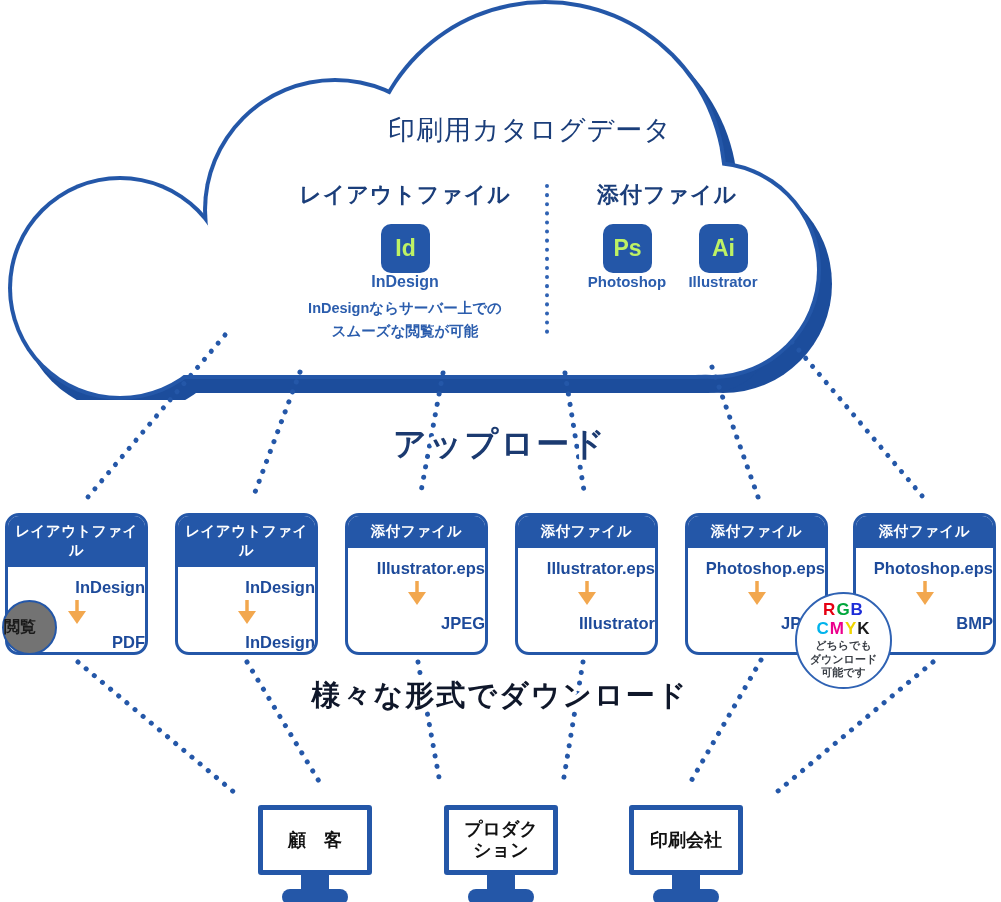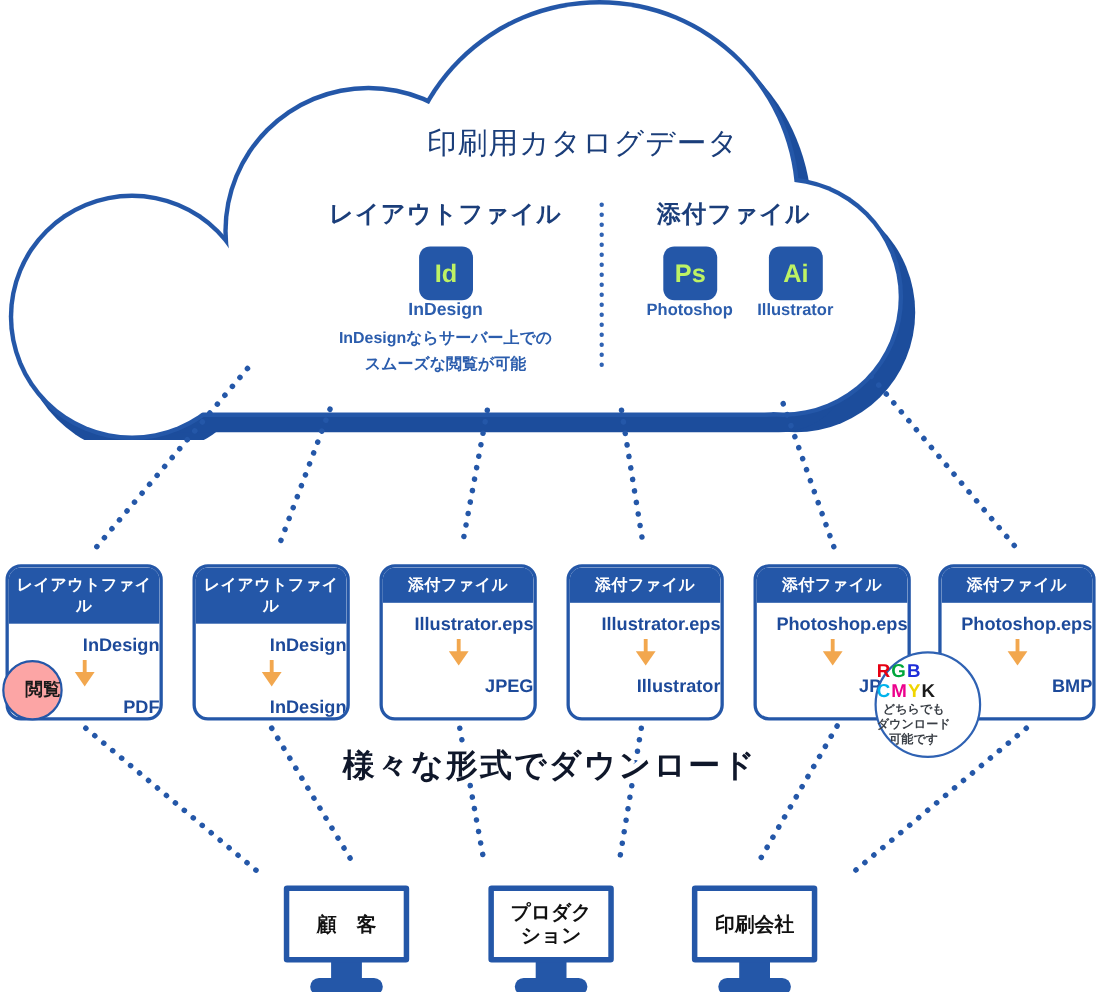--- a/index.html
+++ b/index.html
@@ -56,28 +56,28 @@
   }
   .card-body { text-align:center; padding-top:11px; }
   .card-line {
     font-size:16.5px; font-weight:bold; color:#1d4a9a; white-space:nowrap;text-align:right;
   }
   .card-arrow { height:27px; margin:2px 0 3px; }
 
   
   .view-badge {
     left:2px; top:600px; width:55px; height:55px; border-radius:50%;
-    background:#fca5a5; border:2px solid #2457a8; z-index:5;
-    display:flex; align-items:center; justify-content:flex-end;
+    background:#737373; border:2px solid #2457a8; z-index:5;
+    display:flex; align-items:center; justify-content:flex-start;
     font-size:16px; font-weight:bold; color:#1a1a1a;
   }
   .color-badge {
     left:795px; top:592px; width:97px; height:97px; border-radius:50%;
     background:#fff; border:2px solid #2f62b3; z-index:5;
-    display:flex; flex-direction:column; align-items:flex-start; justify-content:center;
+    display:flex; flex-direction:column; align-items:center; justify-content:center;
     text-align:center; line-height:1;
   }
   .color-badge .cletters { font-size:17px; font-weight:bold; letter-spacing:1px; margin-bottom:2px; }
   .color-badge .cnote { font-size:11px; font-weight:bold; color:#3a3f46; line-height:13.5px; }
 
   
   .monitor-screen {
     top:805px; width:114px; height:70px; background:#fff;
     border:5px solid #2457a8; border-radius:3px;
     display:flex; flex-direction:column; align-items:center; justify-content:center;
@@ -148,20 +148,21 @@
     <div>InDesignならサーバー上での</div>
     <div>スムーズな閲覧が可能</div>
   </div>
 
   <div class="abs section-heading" style="left:547px">添付ファイル</div>
   <div class="abs app-badge" style="left:603px">Ps</div>
   <div class="abs app-label" style="left:557px;font-size:15px">Photoshop</div>
   <div class="abs app-badge" style="left:699px">Ai</div>
   <div class="abs app-label" style="left:653px;font-size:15px">Illustrator</div>
 
+  <div class="abs stroked upload-label">アップロード</div>
 
   <div class="abs card" style="left:5px">
     <div class="card-header">レイアウトファイル</div>
     <div class="card-body">
       <div class="card-line">InDesign</div>
       <svg class="card-arrow" width="22" height="27" viewBox="0 0 22 27">
           <line x1="11" y1="1" x2="11" y2="14" stroke="#f2a74e" stroke-width="3.5"></line>
           <path d="M2,12 L20,12 L11,25 Z" fill="#f2a74e"></path>
         </svg>
       <div class="card-line">PDF</div>

